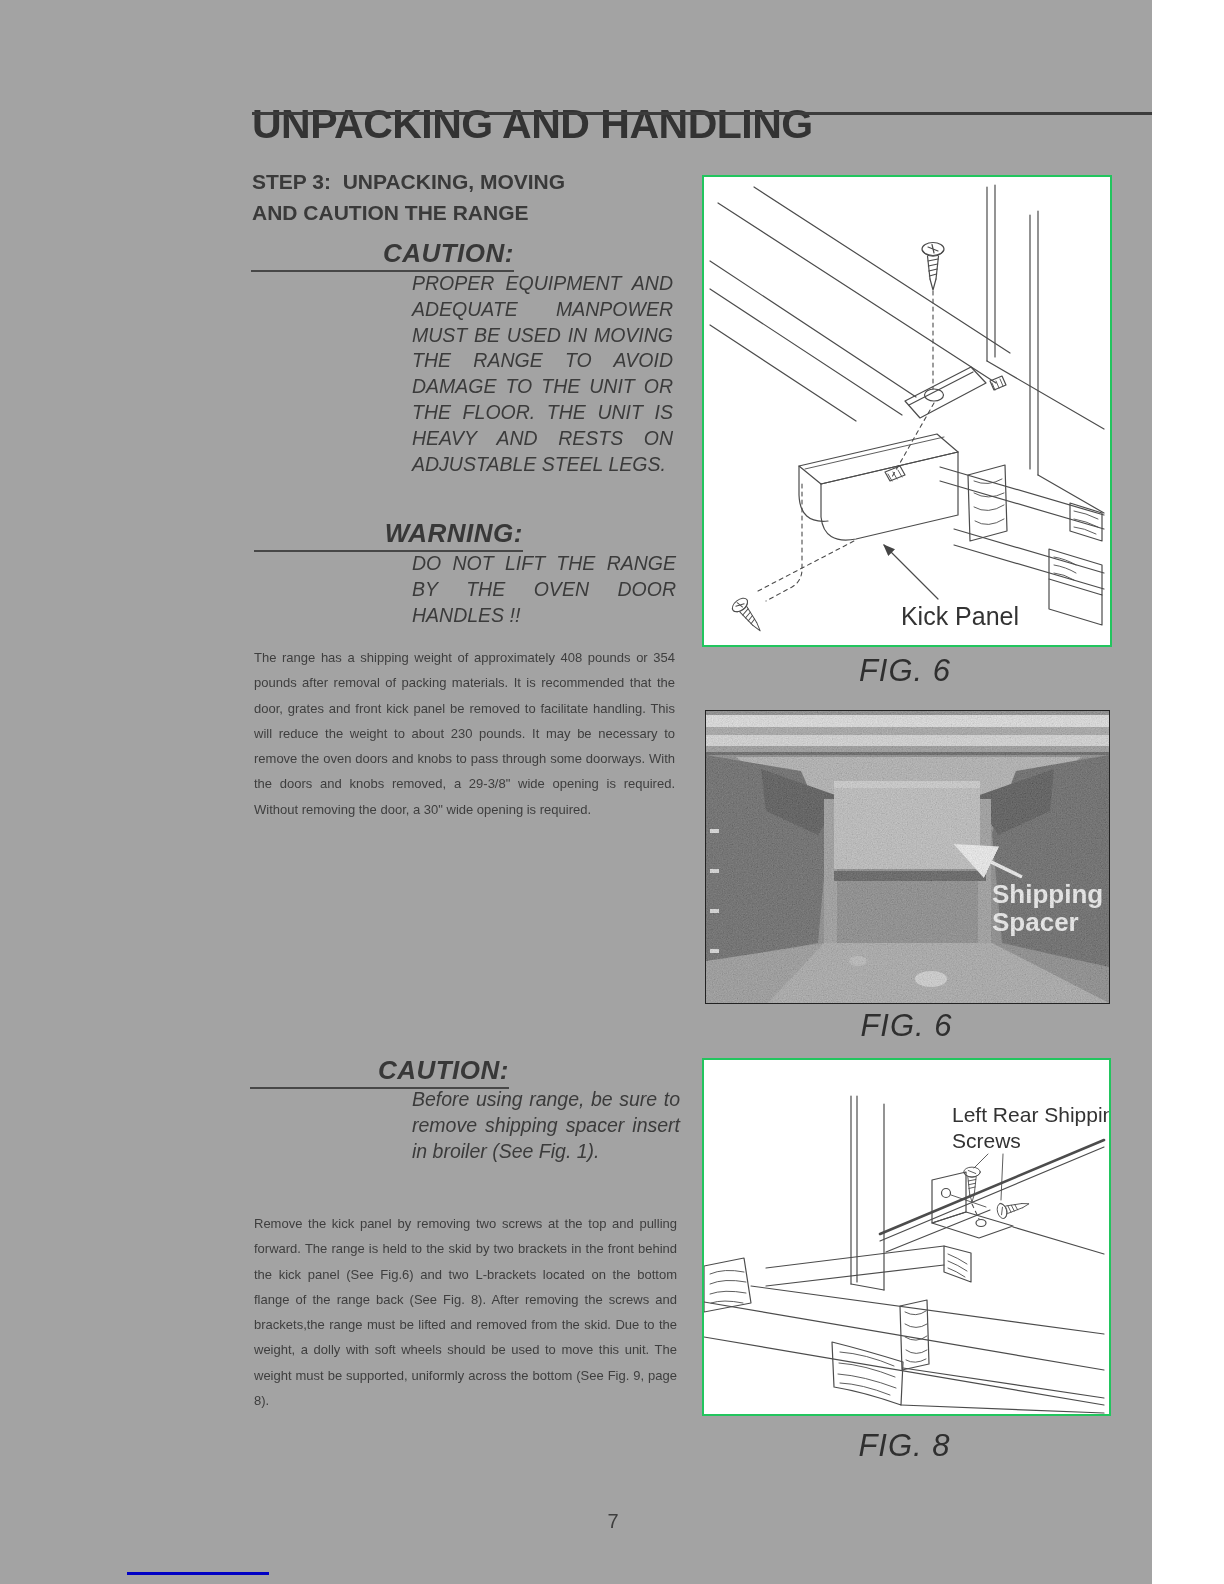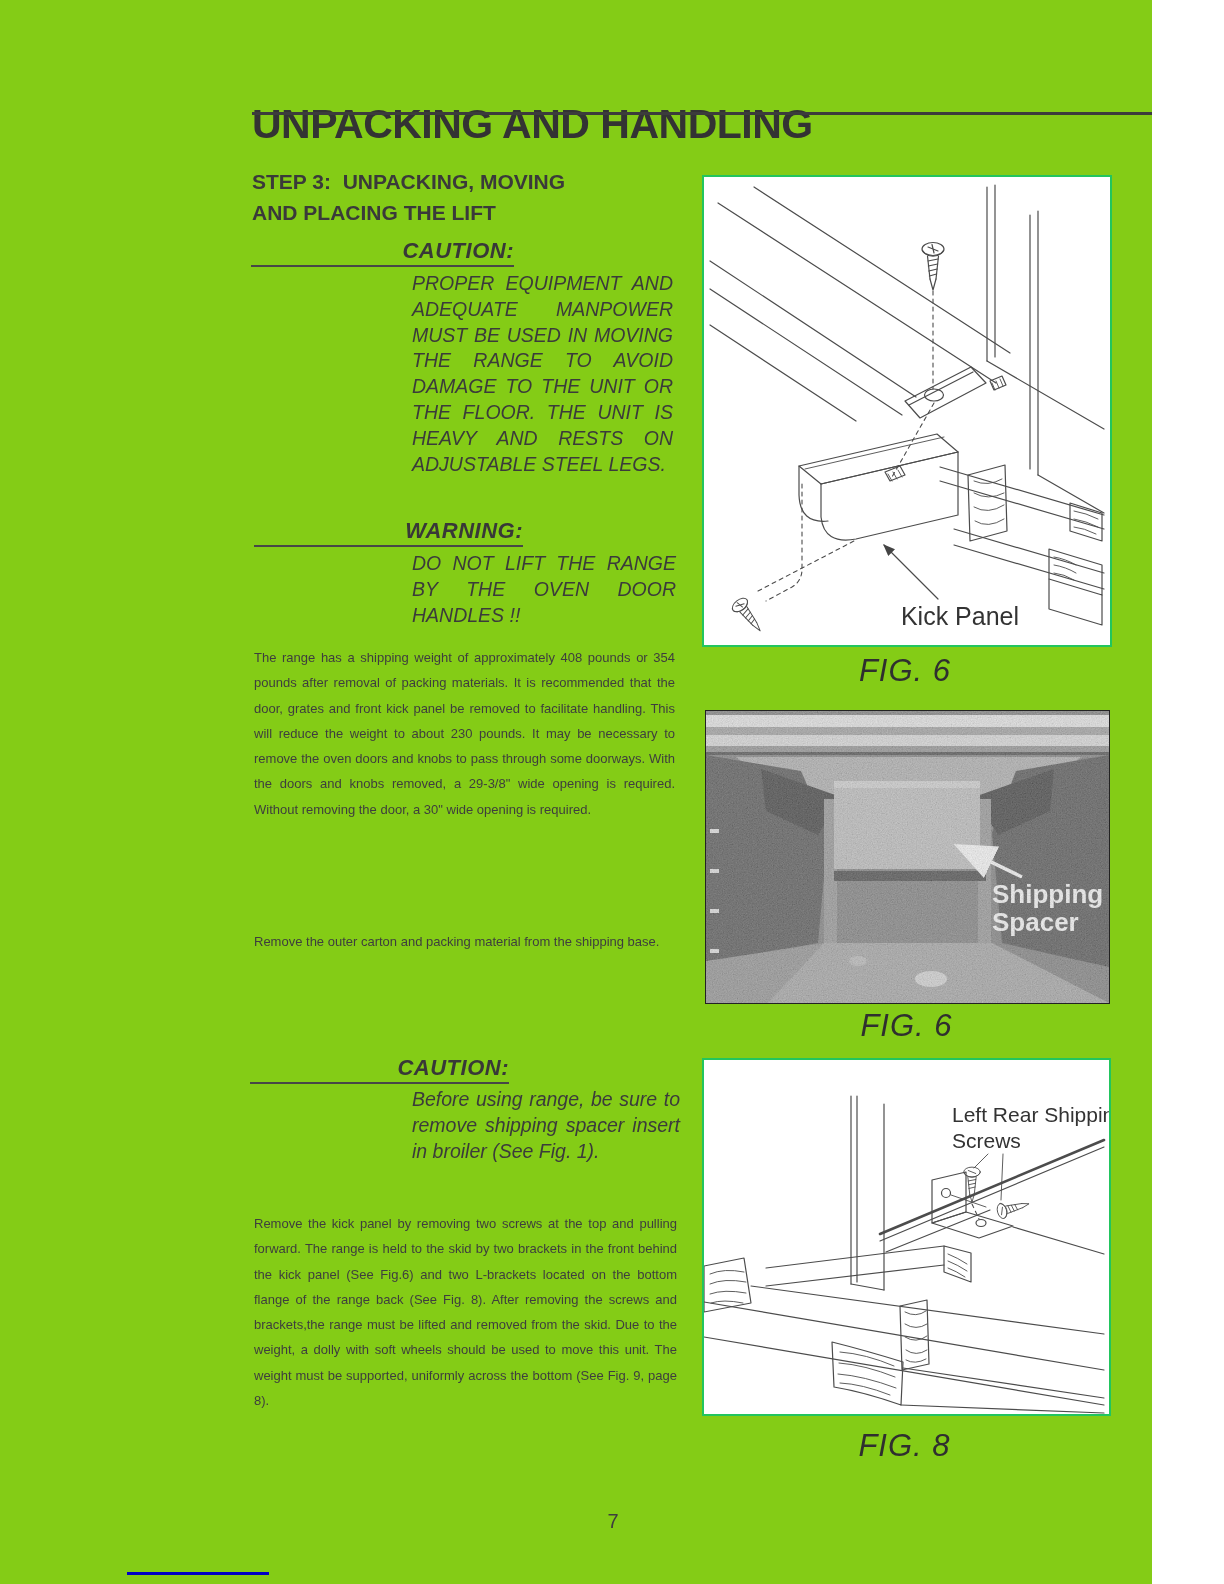--- a/index.html
+++ b/index.html
@@ -1,28 +1,28 @@
 <!DOCTYPE html>
 <html><head>
 <meta charset="utf-8">
 <style>
   html,body{margin:0;padding:0;background:#ffffff;}
-  .page{position:relative;width:1152px;height:1584px;background:#84cc16;overflow:hidden;
+  .page{position:relative;width:1152px;height:1584px;background:#a3a3a3;overflow:hidden;
         font-family:"Liberation Sans",sans-serif;color:#3d3d3d;}
   .abs{position:absolute;}
 
   .title{left:252px;top:74px;font-size:41px;font-weight:bold;letter-spacing:-0.5px;color:#333;white-space:pre;}
   .title-rule{left:252px;top:112px;width:915px;height:0;border-top:3.5px solid #3c3c3c;}
 
   .step-heading{left:252px;top:166px;width:470px;font-size:21px;font-weight:bold;
                 line-height:31px;color:#3a3a3a;}
   .step-heading div{white-space:pre-wrap;}
 
   .alert-rule{border-bottom:2.5px solid #474747;text-align:right;padding-bottom:1px;}
-  .alert-label{font-size:22px;font-weight:bold;font-style:italic;color:#383838;letter-spacing:0.5px;}
+  .alert-label{font-size:26px;font-weight:bold;font-style:italic;color:#383838;letter-spacing:0.5px;}
   .alert-body{font-size:19.5px;font-style:italic;line-height:25.8px;text-align:justify;color:#3b3b3b;}
 
   .para{font-size:13px;line-height:25.3px;text-align:justify;color:#3e3e3e;}
 
   .fig-frame{border:2px solid #22c55e;background:#fff;}
   .fig-frame svg{display:block;width:100%;height:100%;}
   .fig-caption{font-size:31px;font-style:italic;color:#2f2f2f;text-align:center;letter-spacing:1px;}
 
   .page-number{font-size:20px;color:#3e3e3e;text-align:center;}
   .blue-line{height:2.5px;background:#0000c4;}
@@ -38,35 +38,34 @@
 </head>
 <body>
 
 <div class="page">
 
   <h1 class="abs title">UNPACKING AND HANDLING</h1>
   <div class="abs title-rule"></div>
 
   <div class="abs step-heading">
     <div>STEP 3:  UNPACKING, MOVING</div>
-    <div>AND PLACING THE LIFT</div>
+    <div>AND CAUTION THE RANGE</div>
   </div>
 
   <div class="abs alert-rule" style="left:251px;top:238px;width:263px;">
     <span class="alert-label">CAUTION:</span>
   </div>
   <div class="abs alert-rule" style="left:254px;top:518px;width:269px;">
     <span class="alert-label">WARNING:</span>
   </div>
 
   <div class="abs alert-body" style="left:412px;top:271px;width:261px;">PROPER EQUIPMENT AND ADEQUATE MANPOWER MUST BE USED IN MOVING THE RANGE TO AVOID DAMAGE TO THE UNIT OR THE FLOOR. THE UNIT IS HEAVY AND RESTS ON ADJUSTABLE STEEL LEGS.</div>
   <div class="abs alert-body" style="left:412px;top:551px;width:264px;">DO NOT LIFT THE RANGE BY THE OVEN DOOR HANDLES !!</div>
 
   <div class="abs para" style="left:254px;top:645px;width:421px;">The range has a shipping weight of approximately 408 pounds or 354 pounds after removal of packing materials. It is recommended that the door, grates and front kick panel be removed to facilitate handling. This will reduce the weight to about 230 pounds. It may be necessary to remove the oven doors and knobs to pass through some doorways. With the doors and knobs removed, a 29-3/8" wide opening is required.  Without removing the door, a 30" wide opening is required.</div>
-  <div class="abs para" style="left:254px;top:929px;width:421px;">Remove the outer carton and packing material from the shipping base.</div>
 
   <div class="abs alert-rule" style="left:250px;top:1055px;width:259px;">
     <span class="alert-label">CAUTION:</span>
   </div>
   <div class="abs alert-body" style="left:412px;top:1086px;width:268px;line-height:26px;">Before using range, be sure to remove shipping spacer insert in broiler (See Fig. 1).</div>
 
   <div class="abs para" style="left:254px;top:1211px;width:423px;">Remove the kick panel by removing two screws at the top and pulling forward. The range is held to the skid by two brackets in the front behind the kick panel (See Fig.6) and two L-brackets located on the bottom flange of the range back (See Fig. 8).  After removing the screws and brackets,the range must be lifted and removed from the skid. Due to the weight, a dolly with soft wheels should be used to move this unit. The weight must be supported, uniformly across the bottom (See Fig. 9, page 8).</div>
 
   <div class="abs fig-frame" style="left:702px;top:175px;width:406px;height:468px;">
     <svg viewBox="0 0 406 468" preserveAspectRatio="none">

